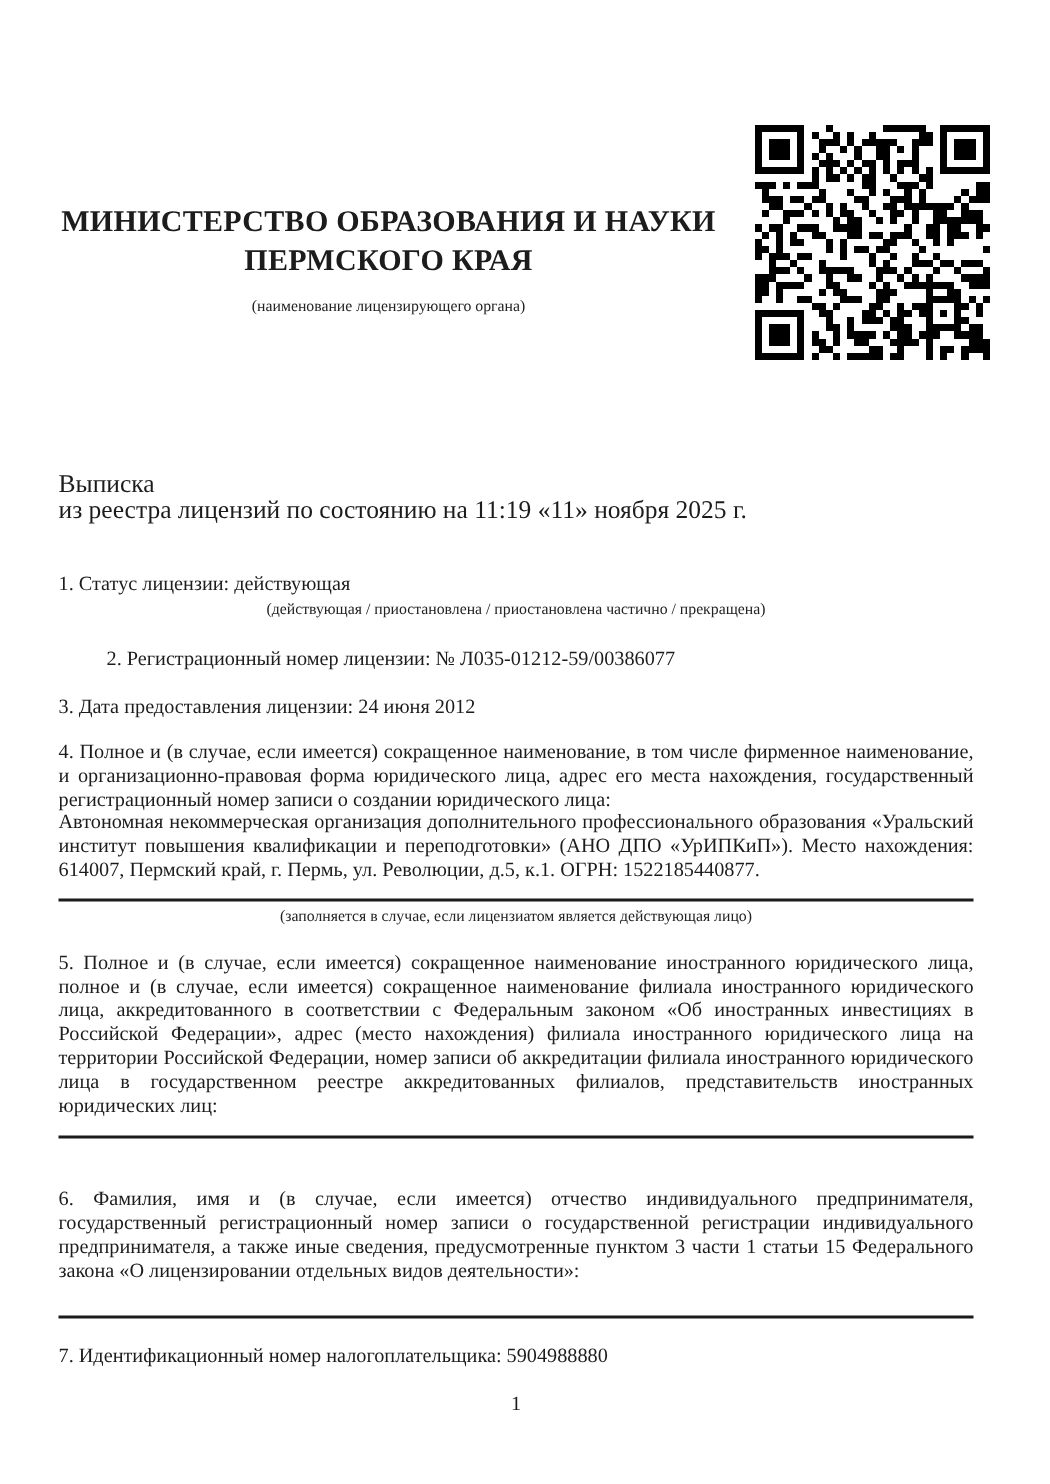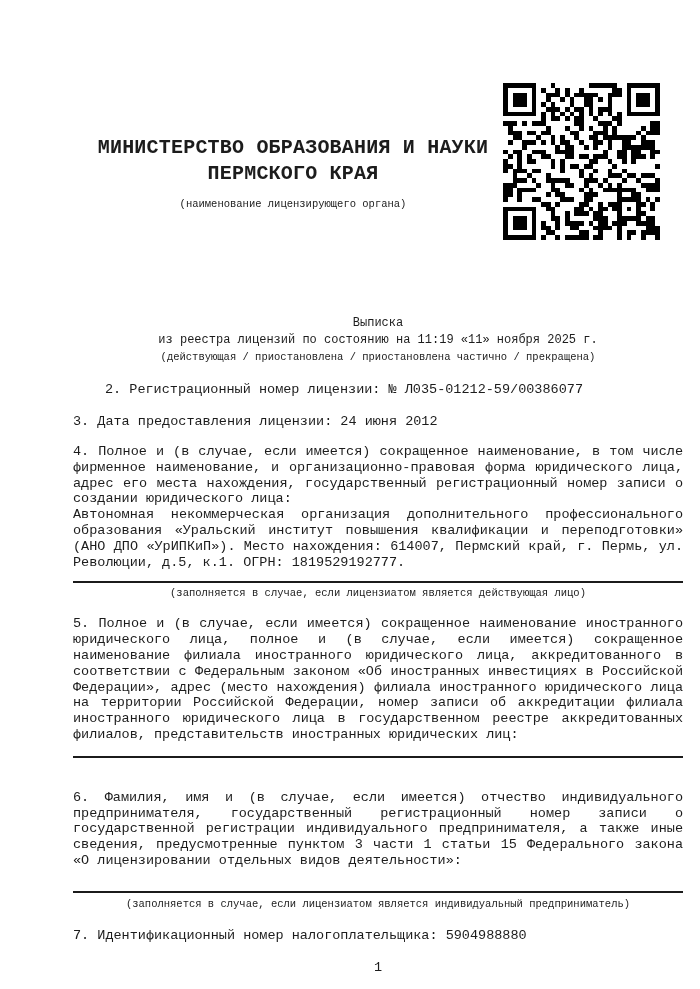--- a/index.html
+++ b/index.html
@@ -4,29 +4,29 @@
 <style>
   html,body{margin:0;padding:0;background:#ffffff;}
   .page{
     position:relative;
     width:700px;height:989px;
     background:#ffffff;
     font-family:"Liberation Serif","DejaVu Serif",serif;
     color:#1c1c1c;
     overflow:hidden;
   }
-  .content{position:absolute;top:0;left:73px;width:610px;font-family:Liberation Mono, monospace;}
+  .content{position:absolute;top:0;left:39px;width:610px;}
   
   .ministry-block{margin-top:135px;width:440px;text-align:center;}
   .ministry-line{font-weight:bold;font-size:20px;line-height:26px;letter-spacing:.2px;}
   .org-caption{font-size:10.5px;line-height:13px;margin-top:11px;color:#222;}
   .qr-wrap{position:absolute;left:503px;top:83px;width:157px;height:157px;}
   .qr-wrap svg{display:block;width:157px;height:157px;}
   
-  .doc-title{margin-top:104px;text-align:center;font-size:12px;line-height:16.5px;}
+  .doc-title{margin-top:104px;font-size:17px;line-height:16.5px;}
   
   .item-line{font-size:13.5px;line-height:16px;}
   .item1{margin-top:33px;}
   .small-caption{font-size:10.5px;line-height:13px;text-align:center;color:#222;}
   .item1-cap{margin-top:3px;}
   .item2{margin-top:18px;margin-left:32px;}
   .item3{margin-top:16px;}
   .para{font-size:13.5px;line-height:15.8px;text-align:justify;text-align-last:left;}
   .item4{margin-top:14px;}
   .rule{height:2px;background:#1b1b1b;}
@@ -573,44 +573,44 @@
       <div class="ministry-line">МИНИСТЕРСТВО ОБРАЗОВАНИЯ И НАУКИ</div>
       <div class="ministry-line">ПЕРМСКОГО КРАЯ</div>
       <div class="org-caption">(наименование лицензирующего органа)</div>
     </div>
 
     <div class="doc-title">
       <div>Выписка</div>
       <div>из реестра лицензий по состоянию на 11:19 «11» ноября 2025 г.</div>
     </div>
 
+    <div class="item-line item1">1. Статус лицензии: действующая</div>
     <div class="small-caption item1-cap">(действующая / приостановлена / приостановлена частично / прекращена)</div>
 
     <div class="item-line item2">2. Регистрационный номер лицензии: № Л035-01212-59/00386077</div>
 
     <div class="item-line item3">3. Дата предоставления лицензии: 24 июня 2012</div>
 
     <div class="para item4">
       <div>4. Полное и (в случае, если имеется) сокращенное наименование, в том числе фирменное наименование, и организационно-правовая форма юридического лица, адрес его места нахождения, государственный регистрационный номер записи о создании юридического лица:</div>
-      <div>Автономная некоммерческая организация дополнительного профессионального образования «Уральский институт повышения квалификации и переподготовки» (АНО ДПО «УрИПКиП»). Место нахождения: 614007, Пермский край, г. Пермь, ул. Революции, д.5, к.1. ОГРН: 1819529192777.</div>
+      <div>Автономная некоммерческая организация дополнительного профессионального образования «Уральский институт повышения квалификации и переподготовки» (АНО ДПО «УрИПКиП»). Место нахождения: 614007, Пермский край, г. Пермь, ул. Революции, д.5, к.1. ОГРН: 1522185440877.</div>
     </div>
     <div class="rule rule4"></div>
     <div class="small-caption cap4">(заполняется в случае, если лицензиатом является действующая лицо)</div>
 
     <div class="para item5">
       <div>5. Полное и (в случае, если имеется) сокращенное наименование иностранного юридического лица, полное и (в случае, если имеется) сокращенное наименование филиала иностранного юридического лица, аккредитованного в соответствии с Федеральным законом «Об иностранных инвестициях в Российской Федерации», адрес (место нахождения) филиала иностранного юридического лица на территории Российской Федерации, номер записи об аккредитации филиала иностранного юридического лица в государственном реестре аккредитованных филиалов, представительств иностранных юридических лиц:</div>
       <div></div>
     </div>
     <div class="rule rule5"></div>
 
     <div class="para item6">
       <div>6. Фамилия, имя и (в случае, если имеется) отчество индивидуального предпринимателя, государственный регистрационный номер записи о государственной регистрации индивидуального предпринимателя, а также иные сведения, предусмотренные пунктом 3 части 1 статьи 15 Федерального закона «О лицензировании отдельных видов деятельности»:</div>
       <div></div>
     </div>
     <div class="rule rule6"></div>
-    <div class="small-caption cap6">(заполняется в случае, если лицензиатом является индивидуальный предприниматель)</div>
 
     <div class="item-line item7">7. Идентификационный номер налогоплательщика: 5904988880</div>
 
     <div class="page-number">1</div>
 
   </div>
 </div>
 
 </body></html>

